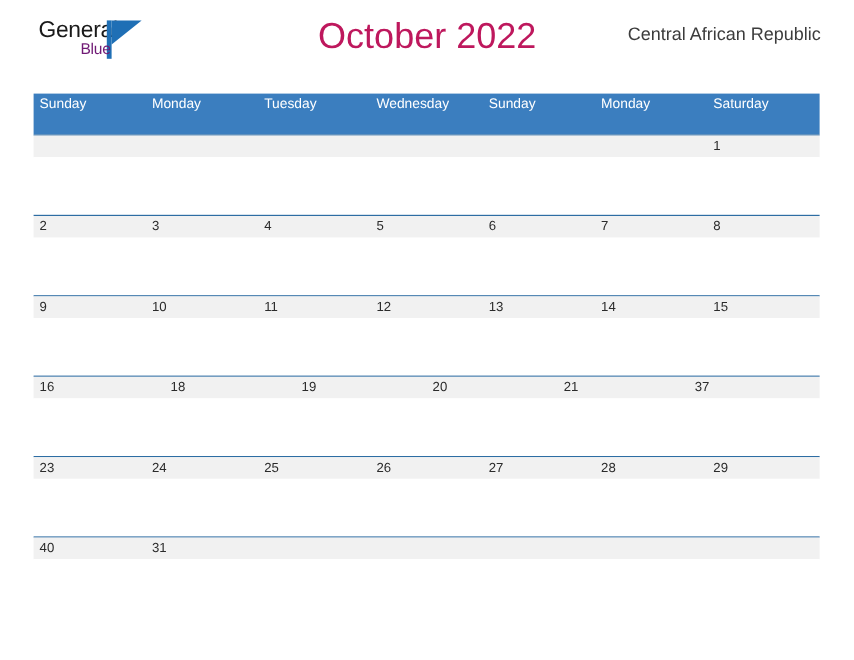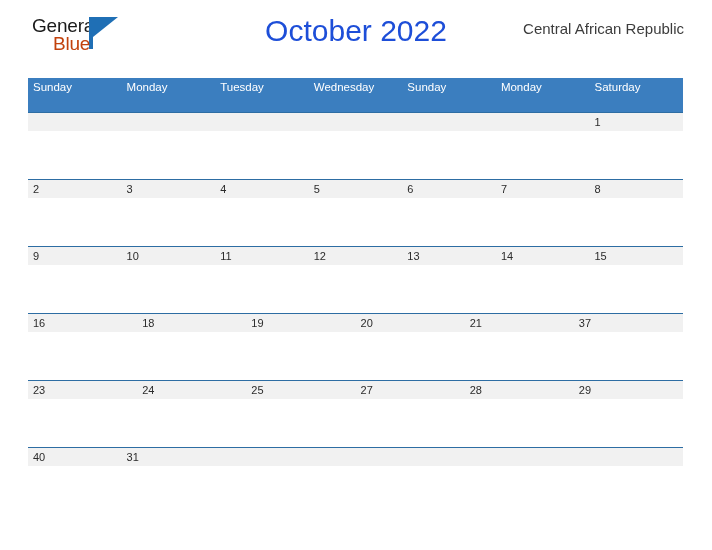--- a/index.html
+++ b/index.html
@@ -40,25 +40,25 @@
     position: absolute;
     left: 0;
     top: 0;
     font-size: 19px;
     letter-spacing: -0.2px;
     color: #1a1a1a;
     font-family: "Liberation Sans", sans-serif;
   }
   .logo-blue {
     position: absolute;
-    left: 21px;
+    left: 35px;
     top: 18px;
-    font-size: 19px;
+    font-size: 13px;
     letter-spacing: -0.2px;
-    color: #c2410c;
+    color: #701a75;
     font-family: "Liberation Sans", sans-serif;
   }
   .logo-mark {
     position: absolute;
     left: 57px;
     top: 1px;
     width: 30px;
     height: 32px;
   }
   .logo-mark .pole {
@@ -79,21 +79,21 @@
     border-bottom: 20px solid transparent;
   }
 
   .title {
     position: absolute;
     left: 0;
     right: 0;
     top: 14px;
     text-align: center;
     font-size: 30px;
-    color: #1d4ed8;
+    color: #be185d;
     font-family: "Liberation Sans", sans-serif;
     font-weight: normal;
     letter-spacing: 0px;
   }
   .country {
     position: absolute;
     right: 0;
     top: 20px;
     font-size: 15px;
     color: #3c3c3c;
@@ -235,20 +235,21 @@
         <div class="day">37</div>
       </div>
       <div class="body"></div>
     </div>
 
     <div class="week">
       <div class="band">
         <div class="day">23</div>
         <div class="day">24</div>
         <div class="day">25</div>
+        <div class="day">26</div>
         <div class="day">27</div>
         <div class="day">28</div>
         <div class="day">29</div>
       </div>
       <div class="body"></div>
     </div>
 
     <div class="week">
       <div class="band">
         <div class="day">40</div>

